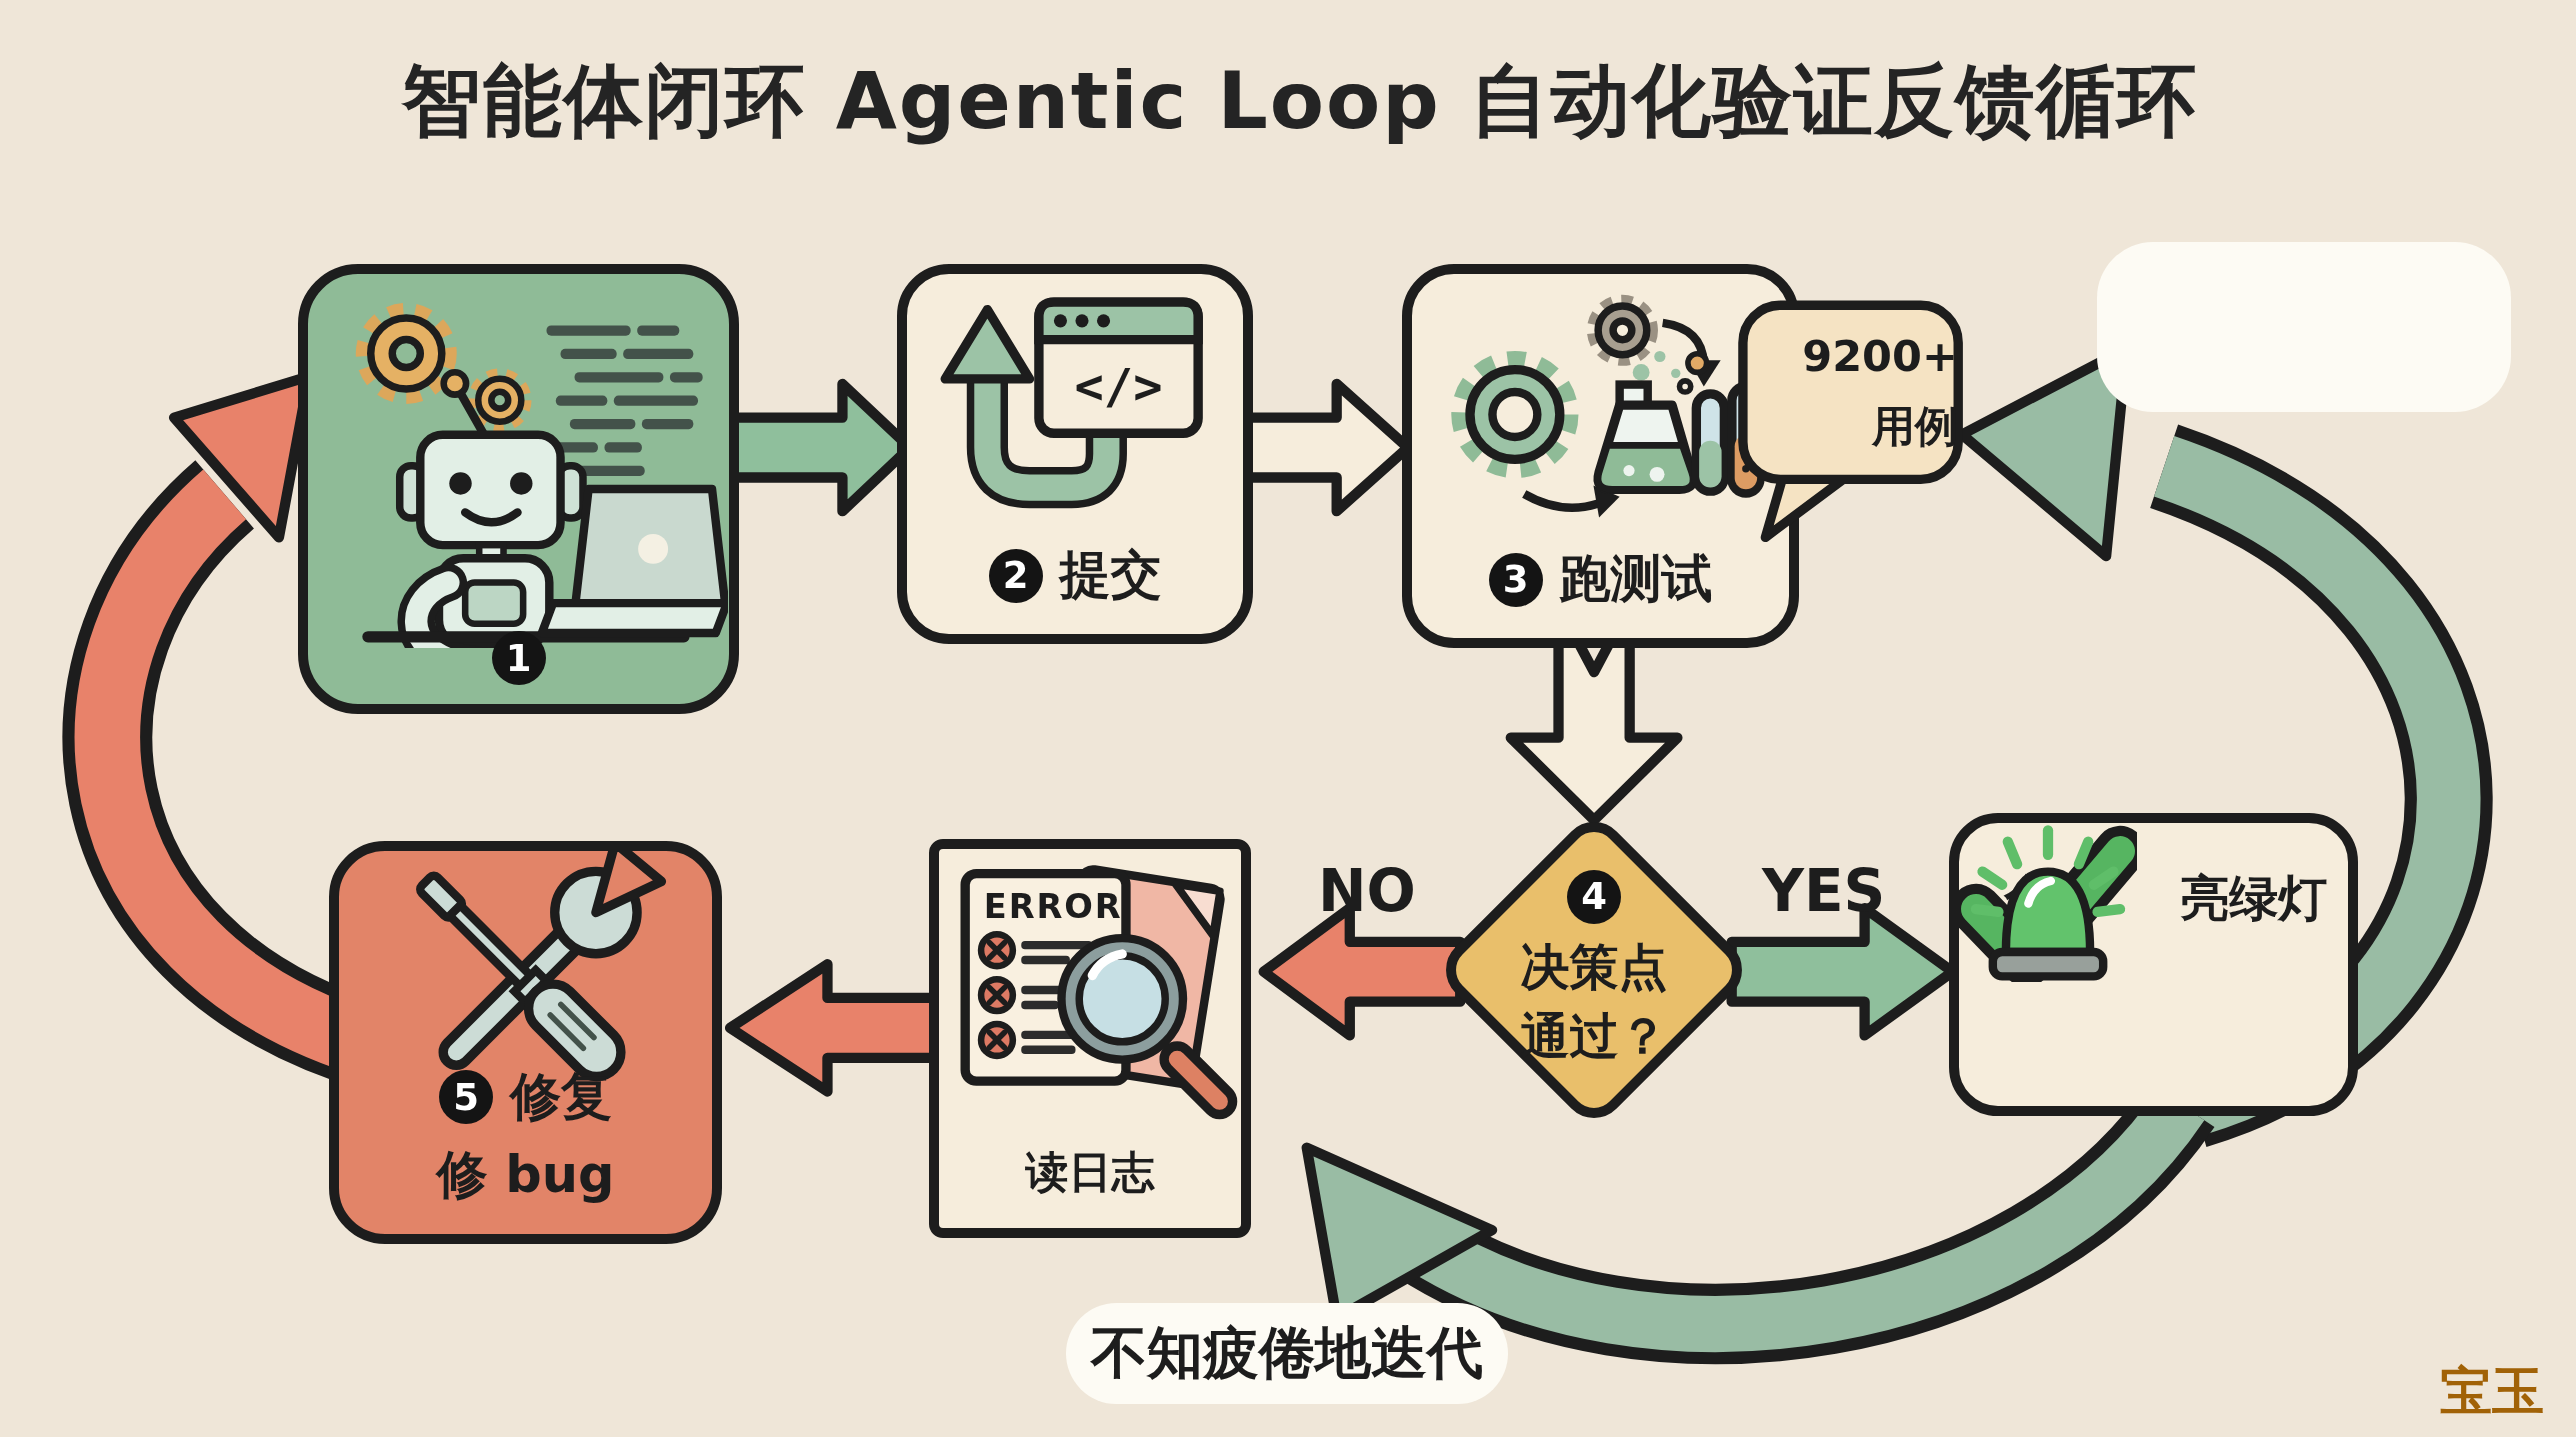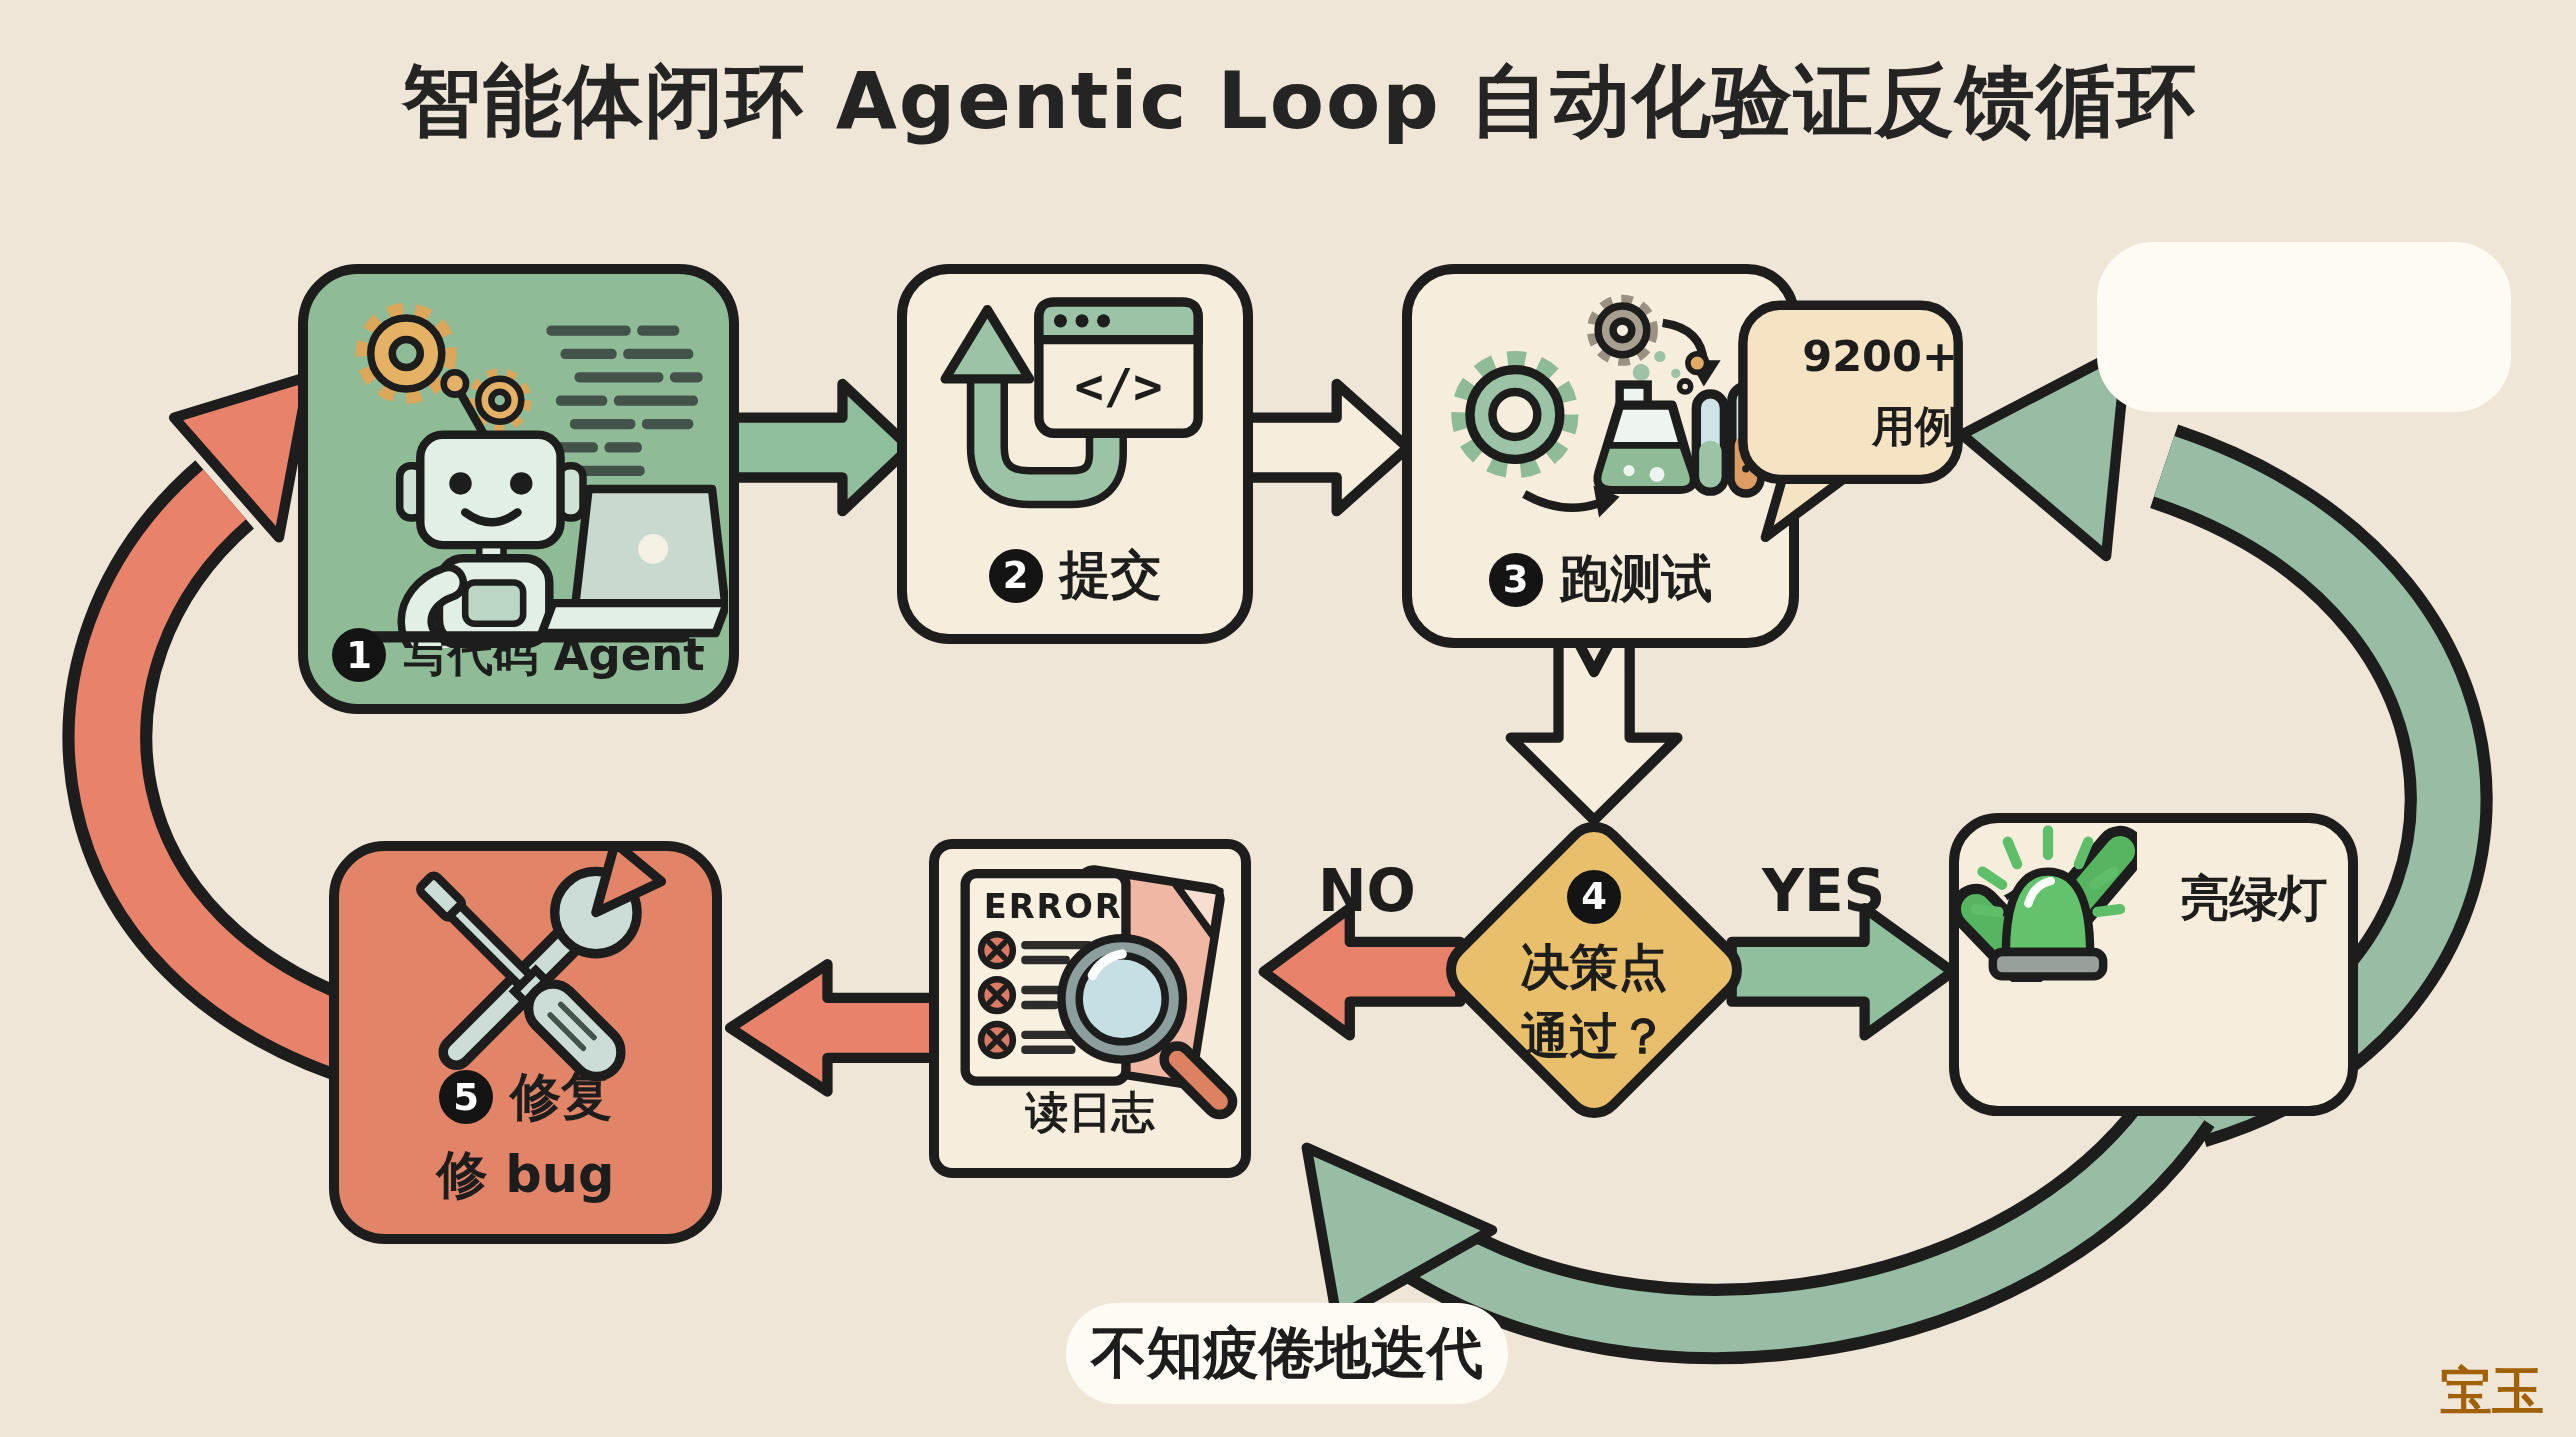--- a/index.html
+++ b/index.html
@@ -105,21 +105,20 @@
     </g>
     <rect x="58" y="382" width="350" height="12" rx="6" fill="#1d1d1d"></rect>
     <g>
       <polygon points="300,230 432,230 446,352 286,352" fill="#c9d9cf" stroke="#1d1d1d" stroke-width="9" stroke-linejoin="round"></polygon>
       <circle cx="369" cy="294" r="16" fill="#f4f0e3"></circle>
       <polygon points="262,352 448,352 436,384 250,384" fill="#e2efe6" stroke="#1d1d1d" stroke-width="9" stroke-linejoin="round"></polygon>
     </g>
   </svg>
   <div class="label-row" style="bottom:19px;font-size:45px;">
     <span class="badge">1</span>
-    <span>写代码 Agent</span>
   </div>
 </div>
 
 <div class="box" id="box-commit" style="left:897px;top:264px;width:356px;height:380px;border-radius:52px;">
   <svg width="335" height="281" viewBox="0 0 356 300">
     <path d="M 85 110 L 85 185 Q 85 228 130 228 L 175 228 Q 212 228 212 192 L 212 170" fill="none" stroke="#1d1d1d" stroke-width="44"></path>
     <path d="M 85 110 L 85 185 Q 85 228 130 228 L 175 228 Q 212 228 212 192 L 212 170" fill="none" stroke="#9cc3a6" stroke-width="28"></path>
     <polygon points="85,38 40,112 130,112" fill="#9cc3a6" stroke="#1d1d1d" stroke-width="10" stroke-linejoin="round"></polygon>
     <g>
       <rect x="140" y="30" width="170" height="140" rx="16" fill="#f6eddc" stroke="#1d1d1d" stroke-width="10"></rect>
@@ -252,21 +251,21 @@
   </svg>
   <div style="position:absolute;left:0;right:0;bottom:24px;display:flex;flex-direction:column;align-items:center;gap:9.4px;font-weight:bold;font-size:51px;">
     <div style="display:flex;align-items:center;gap:17px;">
       <span class="badge">5</span>
       <span>修复</span>
     </div>
     <div>修 bug</div>
   </div>
 </div>
 
-<div class="box" id="box-logs" style="left:929px;top:839px;width:322px;height:339px;border-radius:23px;">
+<div class="box" id="box-logs" style="left:929px;top:839px;width:322px;height:399px;border-radius:14px;">
   <svg width="301" height="281" viewBox="0 0 322 300">
     <g transform="rotate(9 210 150)">
       <rect x="135" y="30" width="150" height="212" rx="12" fill="#f0b7a5" stroke="#1d1d1d" stroke-width="9"></rect>
       <polygon points="235,32 283,32 283,80" fill="#f8ddd1" stroke="#1d1d1d" stroke-width="8" stroke-linejoin="round"></polygon>
     </g>
     <rect x="28" y="26" width="172" height="222" rx="12" fill="#f9f0e0" stroke="#1d1d1d" stroke-width="10"></rect>
     <text x="48" y="74" font-size="36" font-weight="bold" letter-spacing="2" fill="#1d1d1d">ERROR</text>
     <g>
       <circle cx="62" cy="108" r="17" fill="#dd7a64" stroke="#1d1d1d" stroke-width="7"></circle>
       <line x1="54" y1="100" x2="70" y2="116" stroke="#1d1d1d" stroke-width="6" stroke-linecap="round"></line>

